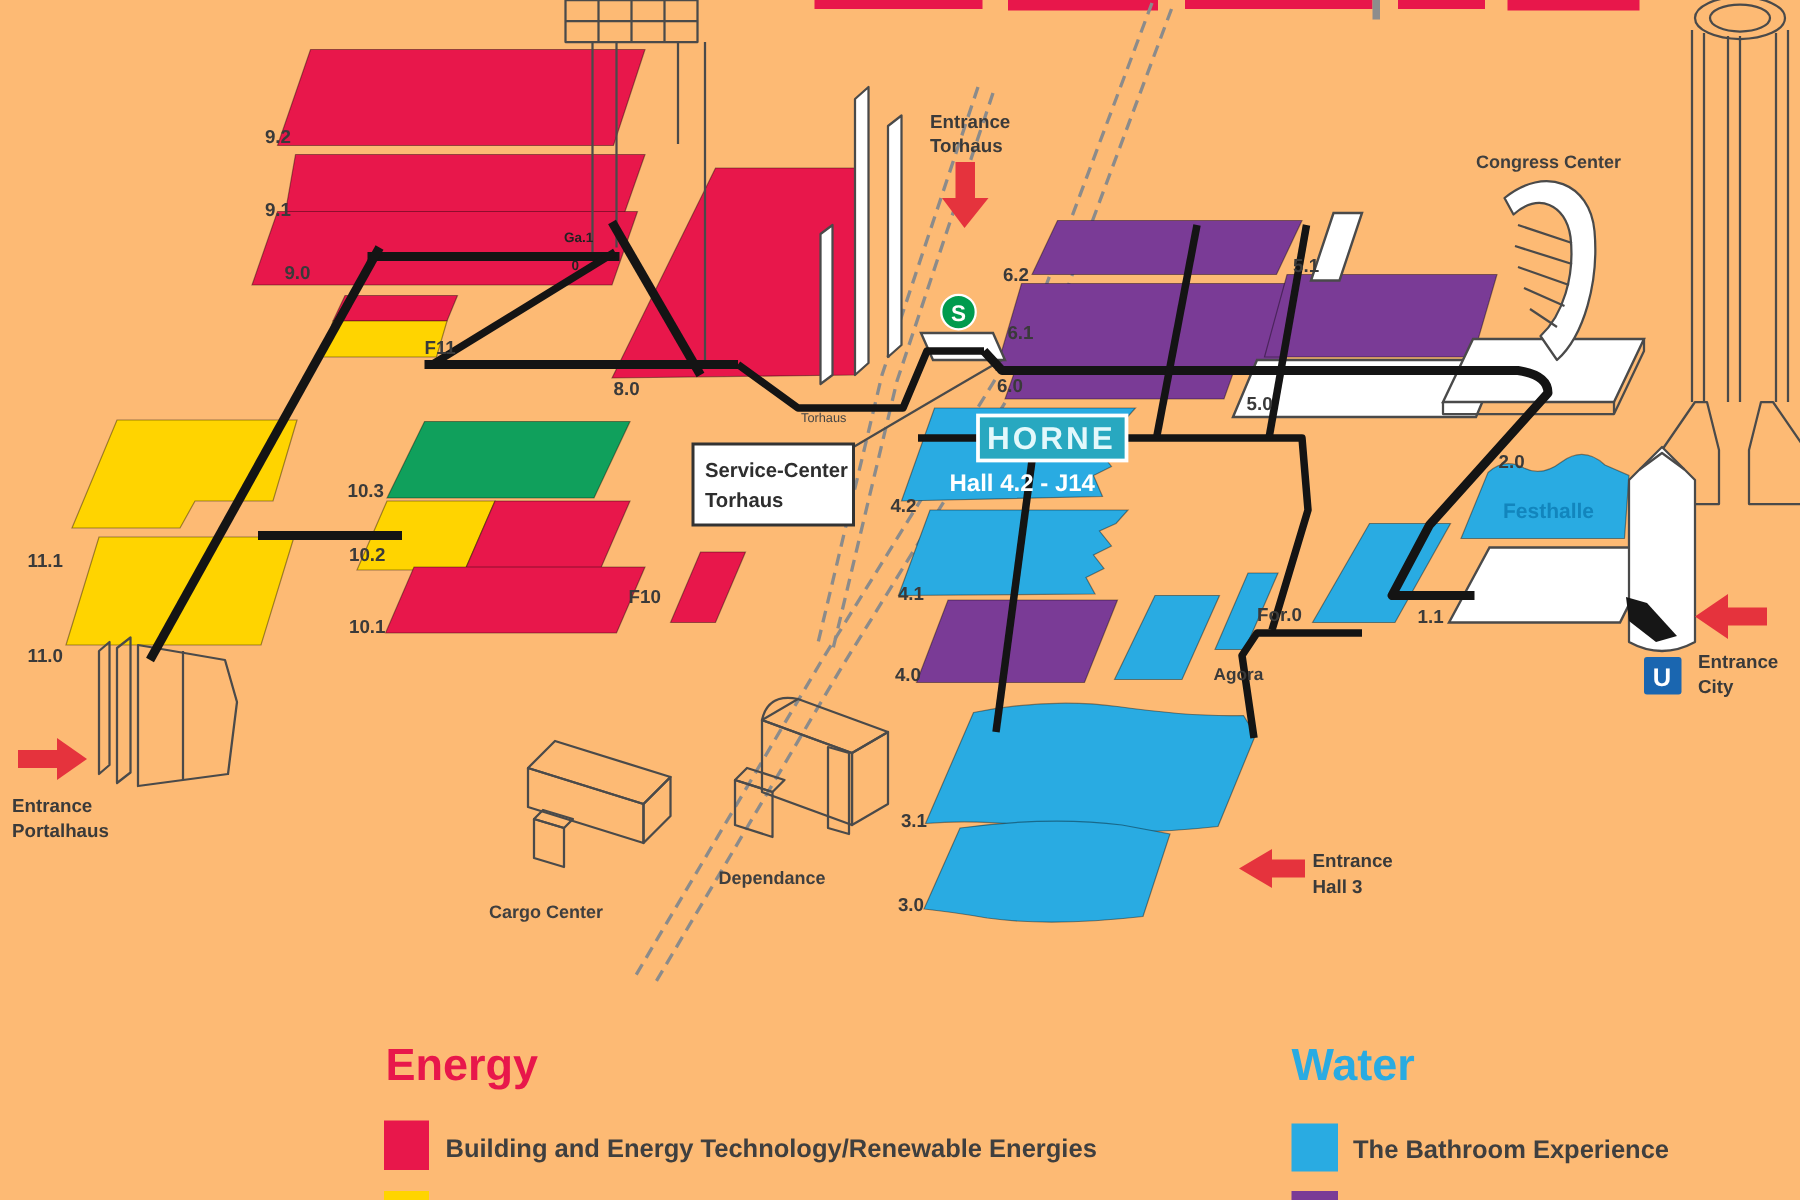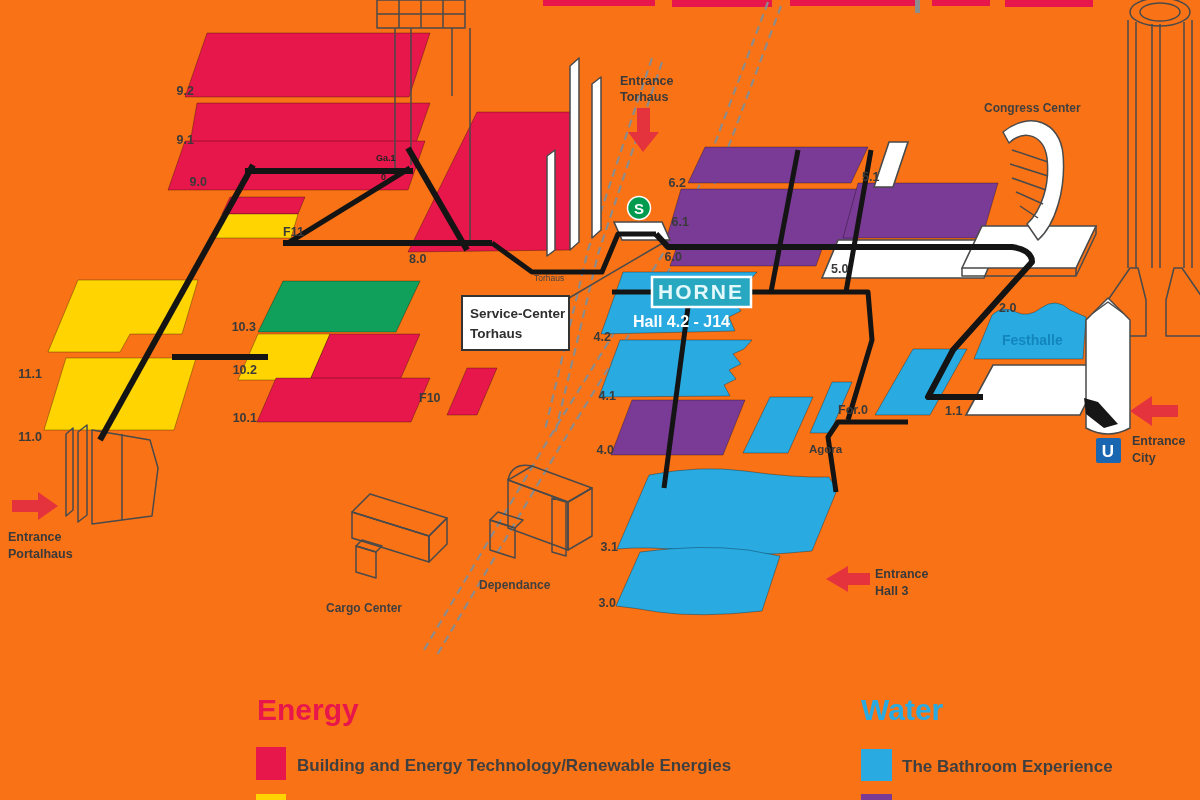--- a/index.html
+++ b/index.html
@@ -1,16 +1,16 @@
 <!DOCTYPE html>
 <html><head>
 <meta charset="utf-8">
 <style>
   html,body{margin:0;padding:0;background:#fff;}
-  .stage{position:relative;width:1200px;height:800px;background:#f97316;overflow:hidden;
+  .stage{position:relative;width:1200px;height:800px;background:#fdba74;overflow:hidden;
          font-family:"Liberation Sans",sans-serif;}
   svg text{font-family:"Liberation Sans",sans-serif;}
   .lbl{font-size:12.5px;font-weight:bold;fill:#3a3a3a;}
   .lbl-sm{font-size:9px;font-weight:bold;fill:#222;}
   .lbl-tiny{font-size:8.5px;fill:#444;}
   .ent{font-size:12.5px;font-weight:bold;fill:#3a3a3a;}
   .place{font-size:12px;font-weight:bold;fill:#3f3f3f;}
   .svc{font-size:13.5px;font-weight:bold;fill:#2e2e2e;}
   .hall{stroke:rgba(0,0,0,0.38);stroke-width:0.8;}
   .la{fill:none;stroke:#4a4a4a;stroke-width:1.5;stroke-linejoin:round;}

